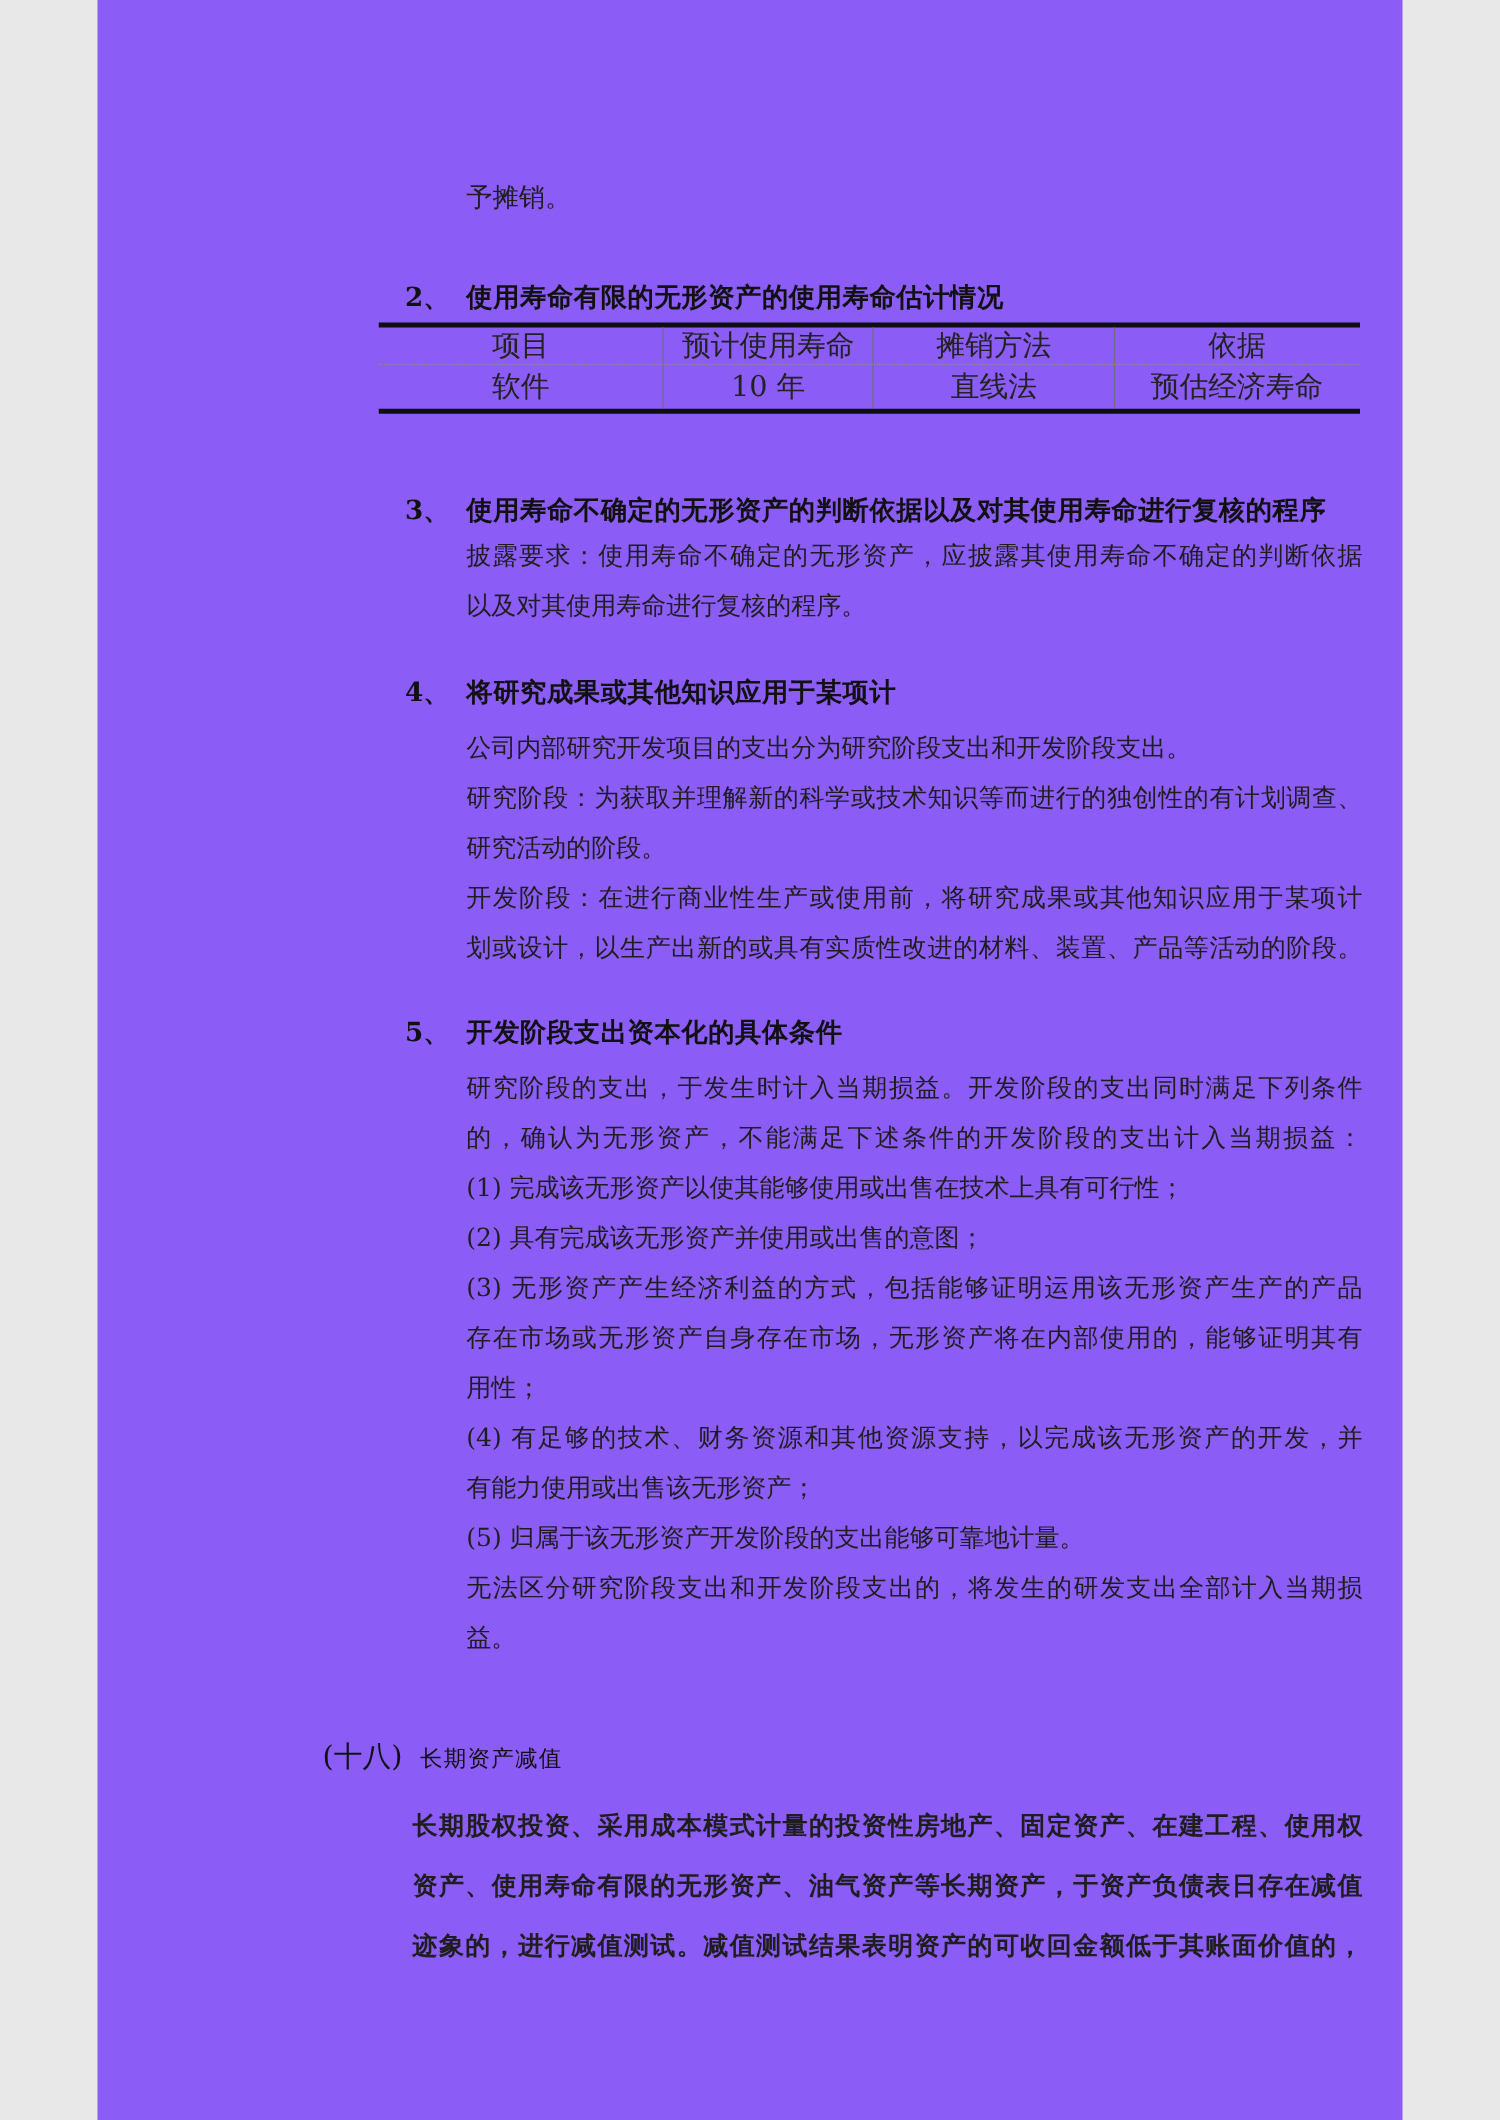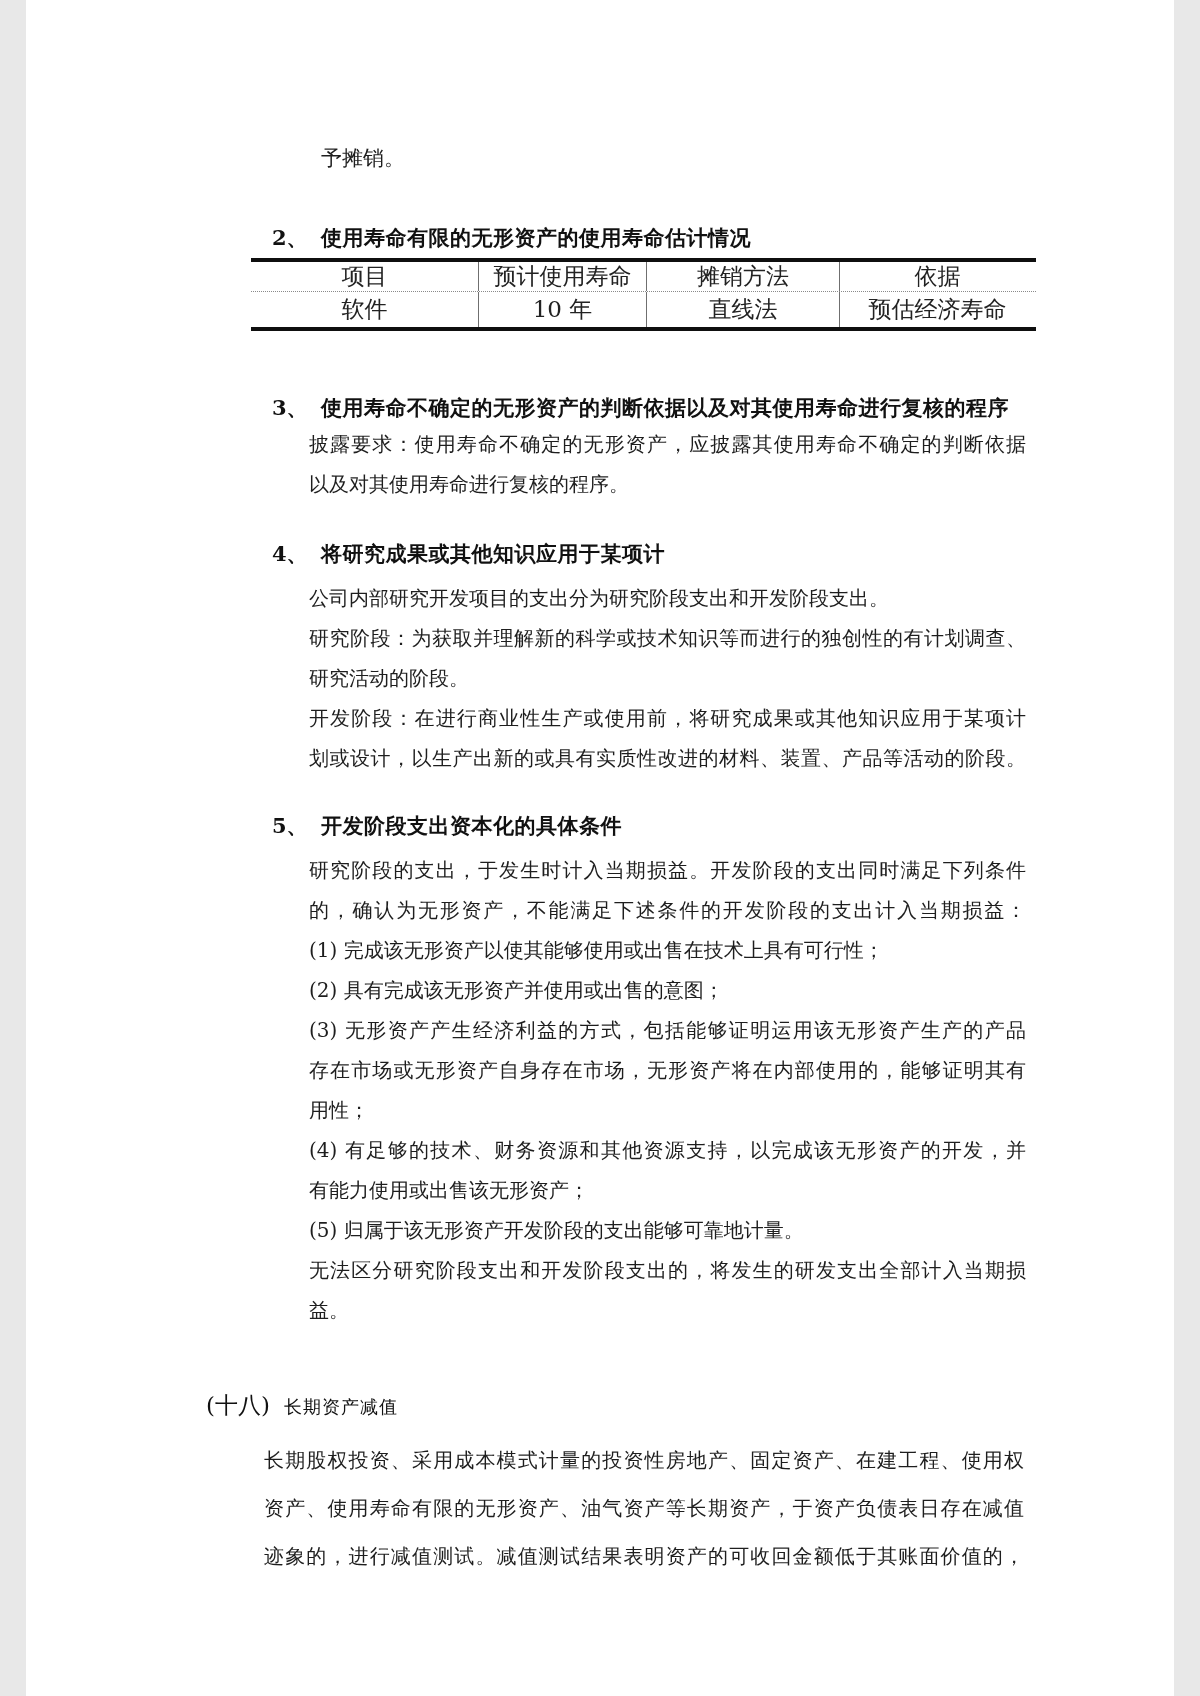--- a/index.html
+++ b/index.html
@@ -1,39 +1,39 @@
 <!DOCTYPE html>
 <html><head>
 <meta charset="utf-8">
 <style>
   html,body{margin:0;padding:0;background:#e8e8e8;}
   .page{
     position:relative;
-    width:1148px;height:1696px;
+    width:1044px;height:1696px;
     margin:0 auto;
-    background:#ffffff;
+    background:#8b5cf6;
     font-family:"DejaVu Serif","Liberation Serif",serif;
     color:#1b1b1b;
     overflow:hidden;
   }
   
   .sec-head{position:absolute;left:246px;right:140px;height:34px;white-space:nowrap;}
   .sec-num{
     display:inline-block;width:49px;
     font-weight:700;font-size:21px;color:#111;
     vertical-align:top;
   }
   .sec-title{
     display:inline-block;
     font-weight:700;font-size:21px;color:#111;
     letter-spacing:0.5px;
     vertical-align:top;
   }
   
-  .body-block{position:absolute;left:283px;width:717px;}
+  .body-block{position:absolute;left:295px;width:717px;}
   .tline{
     font-size:20px;line-height:40px;height:40px;
     color:#1e1e1e;
     white-space:nowrap;
     overflow:visible;
   }
   .tline.j{
     white-space:normal;
     text-align:justify;
     text-align-last:justify;
@@ -57,21 +57,21 @@
   }
   .td + .td{border-left:1px solid #6f6f6f;}
   .c0{width:227px;}
   .c1{width:168px;}
   .c2{width:193px;}
   .c3{width:196px;}
   
   .sec18-head{position:absolute;left:180px;top:1390px;white-space:nowrap;}
   .sec18-num{display:inline-block;font-weight:400;font-size:23px;color:#111;margin-right:14px;}
   .sec18-title{display:inline-block;font-weight:400;font-size:18px;color:#111;letter-spacing:1px;}
-  .sec18-body{position:absolute;left:238px;top:1436px;width:760px;}
+  .sec18-body{position:absolute;left:252px;top:1436px;width:760px;font-weight:bold;}
   .sec18-body .tline{line-height:48px;height:48px;}
 </style>
 </head>
 <body>
 
 <div class="page">
 
   <div class="intro">予摊销。</div>
 
   <div class="sec-head" style="top:224px;">

